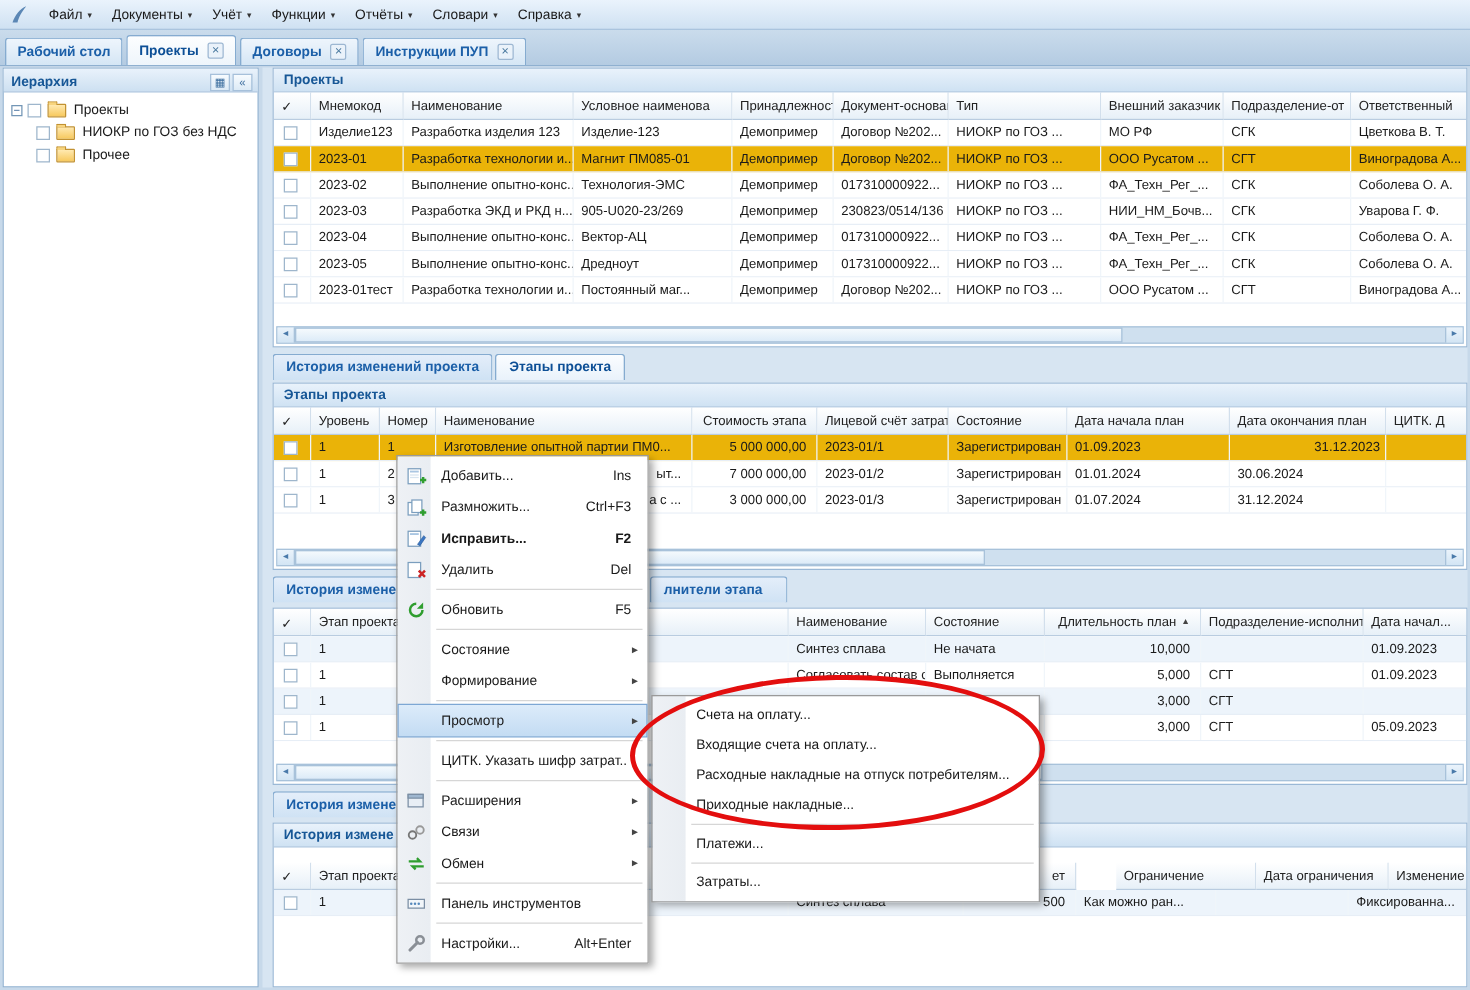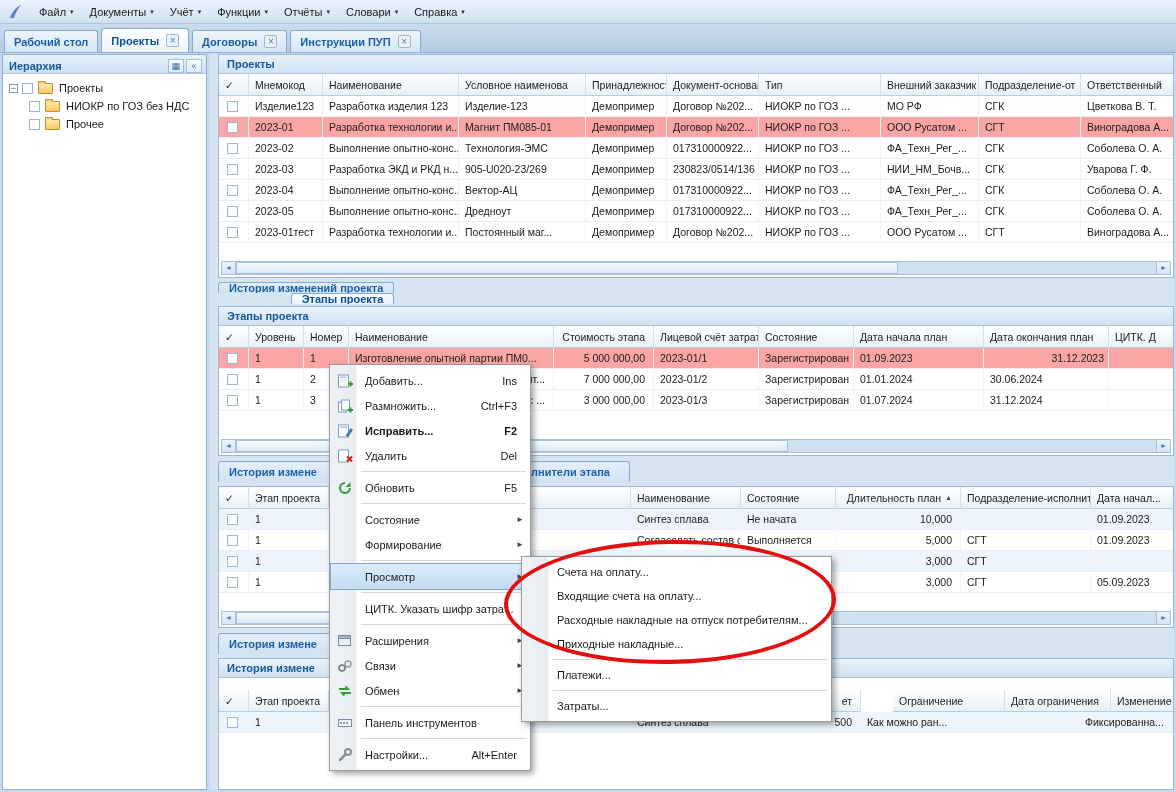--- a/index.html
+++ b/index.html
@@ -57,21 +57,21 @@
 
   .thead{display:flex;height:22px;overflow:hidden;}
   .th{flex:none;background:linear-gradient(#ffffff,#e7f0f8);border-right:1px solid #d2dfec;
     border-bottom:1px solid #b9cce0;padding:5px 4px 0 6px;font-size:10.5px;color:#222;
     white-space:nowrap;overflow:hidden;display:flex;}
   .th.right{justify-content:flex-end;padding-right:8px;}
   .sort{font-size:7px;color:#444;margin-left:4px;padding-top:2px;}
   .tbody{overflow:hidden;}
   .tr{display:flex;height:21px;border-bottom:1px solid #e7eef6;background:#fff;overflow:hidden;}
   .tr.alt{background:#edf4fb;}
-  .tr.sel{background:#fca5a5;}
+  .tr.sel{background:#eab308;}
   .td{flex:none;padding:4px 4px 0 6px;font-size:10.5px;white-space:nowrap;overflow:hidden;
     border-right:1px solid #f0f5fa;}
   .td.right{text-align:right;padding-right:8px;}
   .td.first{display:flex;align-items:center;padding-top:0;}
   .row-cbx{margin:0 0 0 2px;}
 
   .hscroll{position:absolute;left:2px;right:2px;bottom:2px;height:14px;background:#cfe0ef;
     border:1px solid #a8c2da;display:flex;}
   .sb-arrow{width:14px;text-align:center;font-size:7px;line-height:12px;color:#4a7aaa;flex:none;
     background:linear-gradient(#eaf3fb,#d3e5f4);border-right:1px solid #a8c2da;}
@@ -90,29 +90,29 @@
   .ctx{position:absolute;background:linear-gradient(to right,#eef1f5 0,#e9edf2 26px,#ffffff 27px);
     border:1px solid #9a9a9a;box-shadow:3px 3px 6px rgba(0,0,0,.35);padding:3px 1px;z-index:20;}
   .cm-item{position:relative;height:25px;display:flex;align-items:center;padding:0 12px 0 34px;white-space:nowrap;}
   #submenu .cm-item{height:24px;}
   .cm-item.hl{background:linear-gradient(#dcebfa,#c3dcf3);outline:1px solid #7da7d4;}
   .cm-item.bold{font-weight:bold;}
   .cm-icon{position:absolute;left:4px;top:50%;transform:translateY(-50%);width:20px;display:flex;justify-content:center;}
   .cm-short{margin-left:auto;padding-left:18px;}
   .cm-arrow{position:absolute;right:5px;font-size:8px;color:#444;}
   .menu-sep{height:1px;background:#d6d6d6;margin:3px 3px 3px 30px;}
-  #ctx-menu{left:329px;top:364px;width:202px;}
+  #ctx-menu{left:317px;top:364px;width:202px;}
   #submenu{left:521px;top:556px;width:311px;}
 
   
   .annotation{position:absolute;left:504px;top:540px;width:332px;height:124px;
     border:4px solid #e30e0e;border-radius:50%;z-index:30;transform:rotate(-1deg);}
 
   #p-projects{top:0;height:224px;}
-  #stage-tabs{top:228px;flex-direction:column;}
+  #stage-tabs{top:228px;}
   #p-stages{top:252px;height:150px;}
   #work-tabs{top:406px;}
   #p-works{top:432px;height:142px;}
   #history-tabs{top:578px;}
   #p-history{top:604px;bottom:0;}
   #p-history .thead{margin-top:12px;}
 </style>
 </head>
 <body>
 

